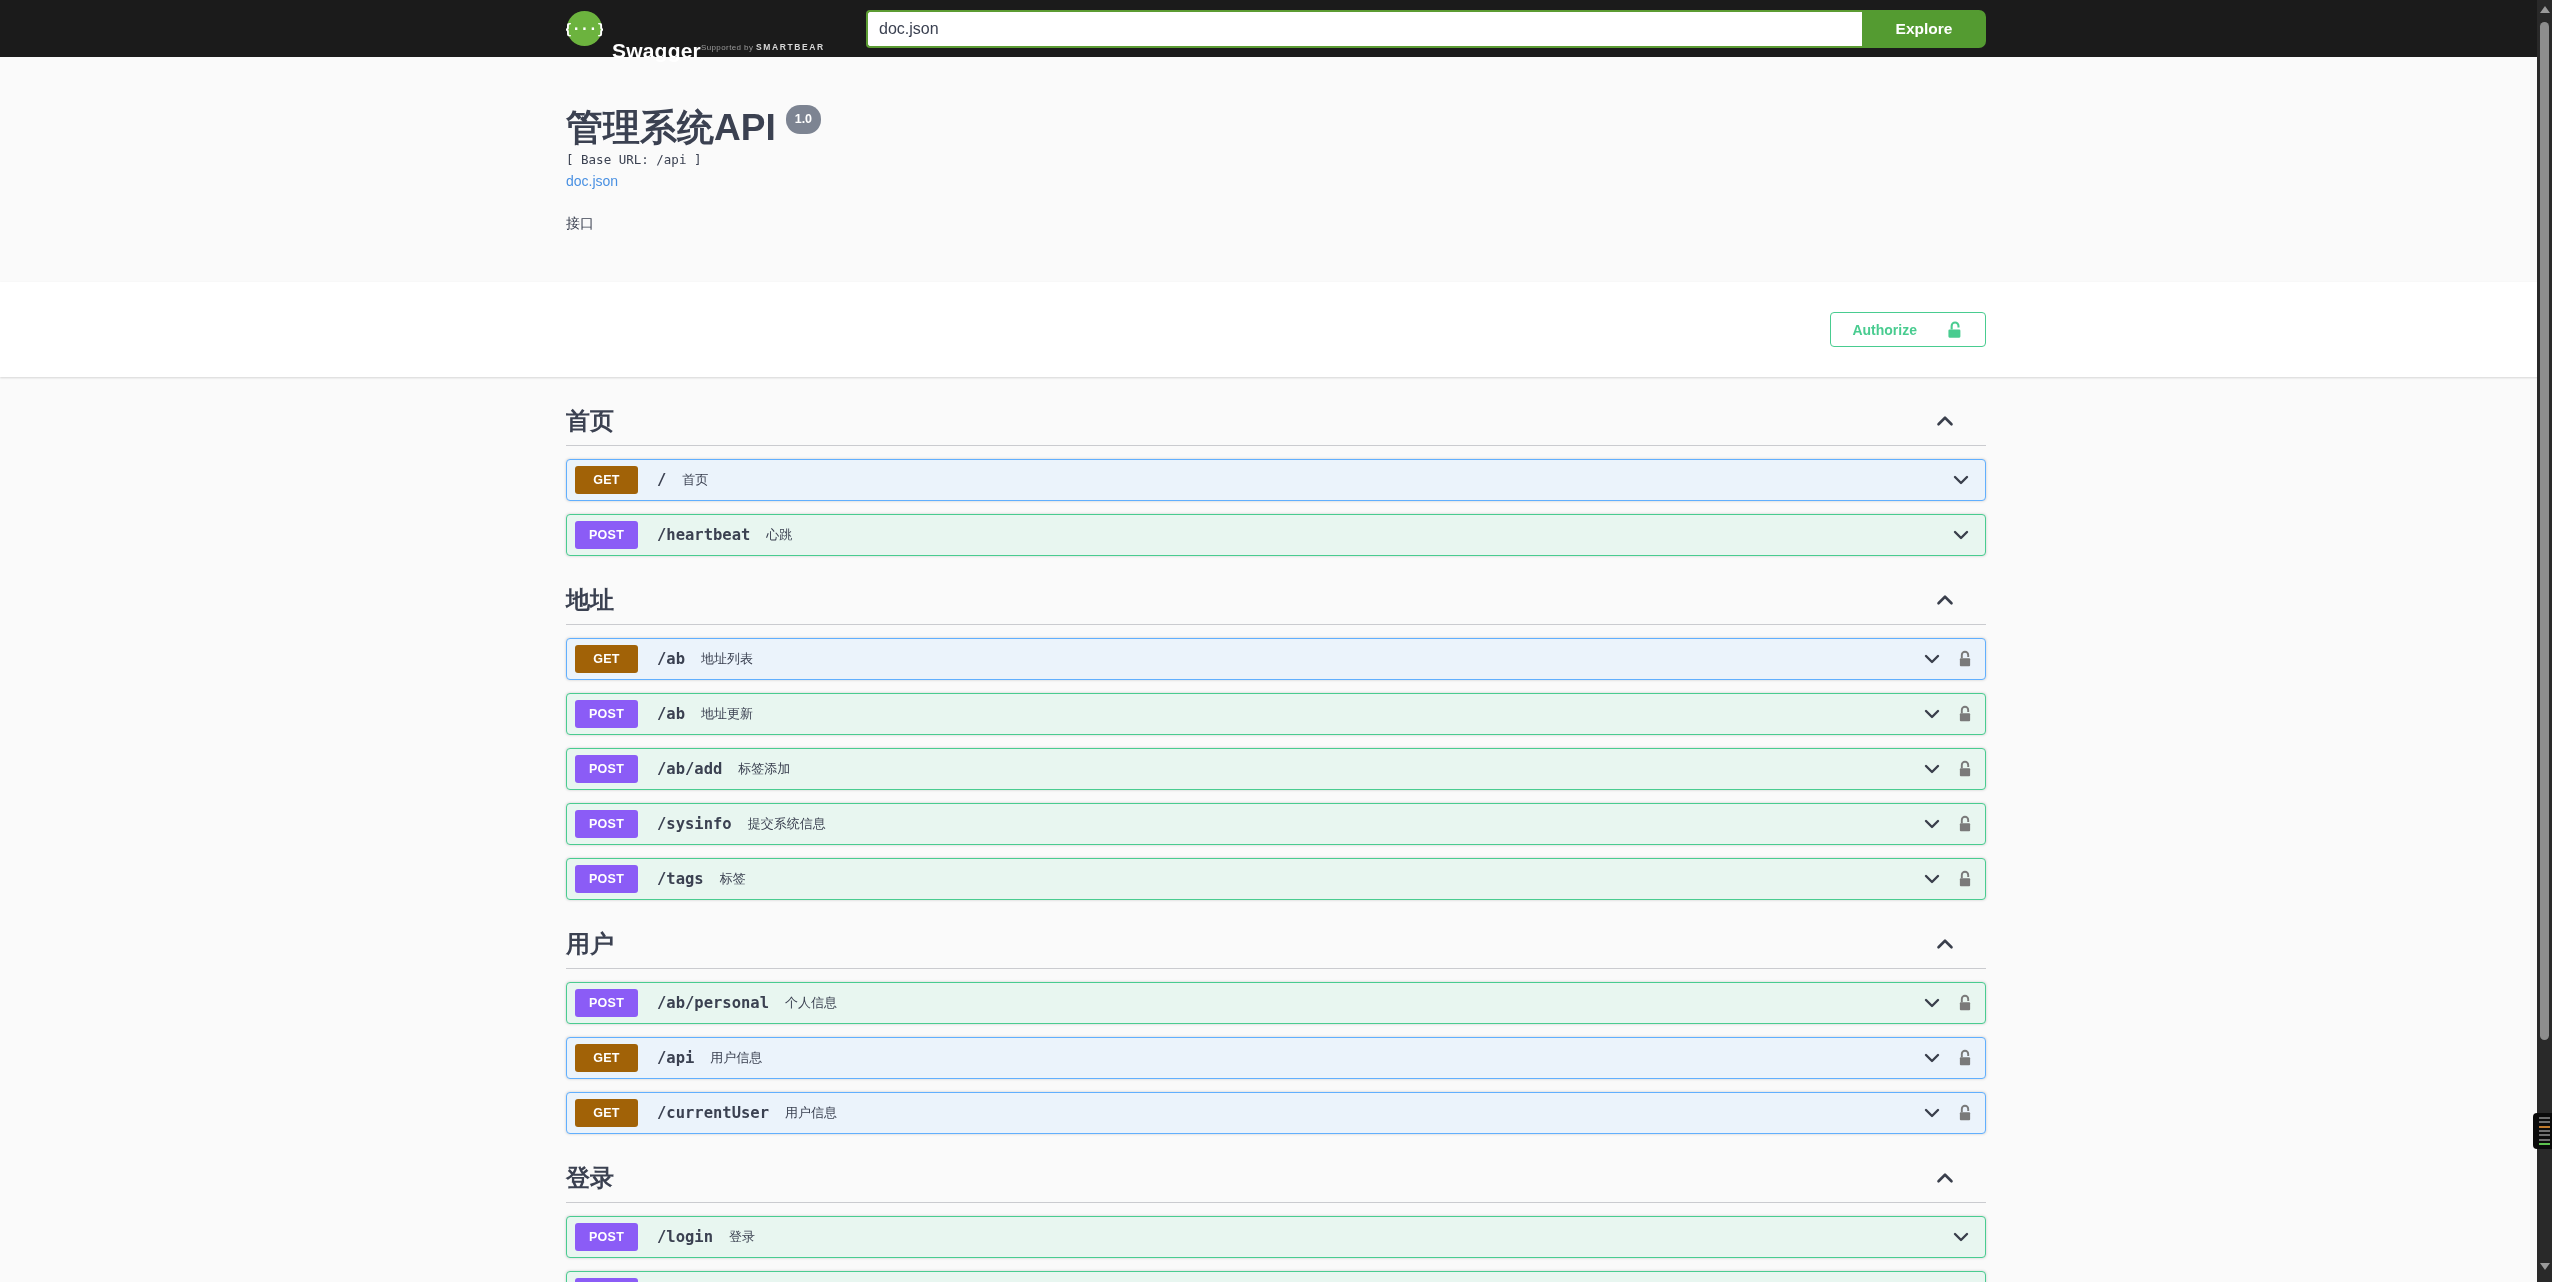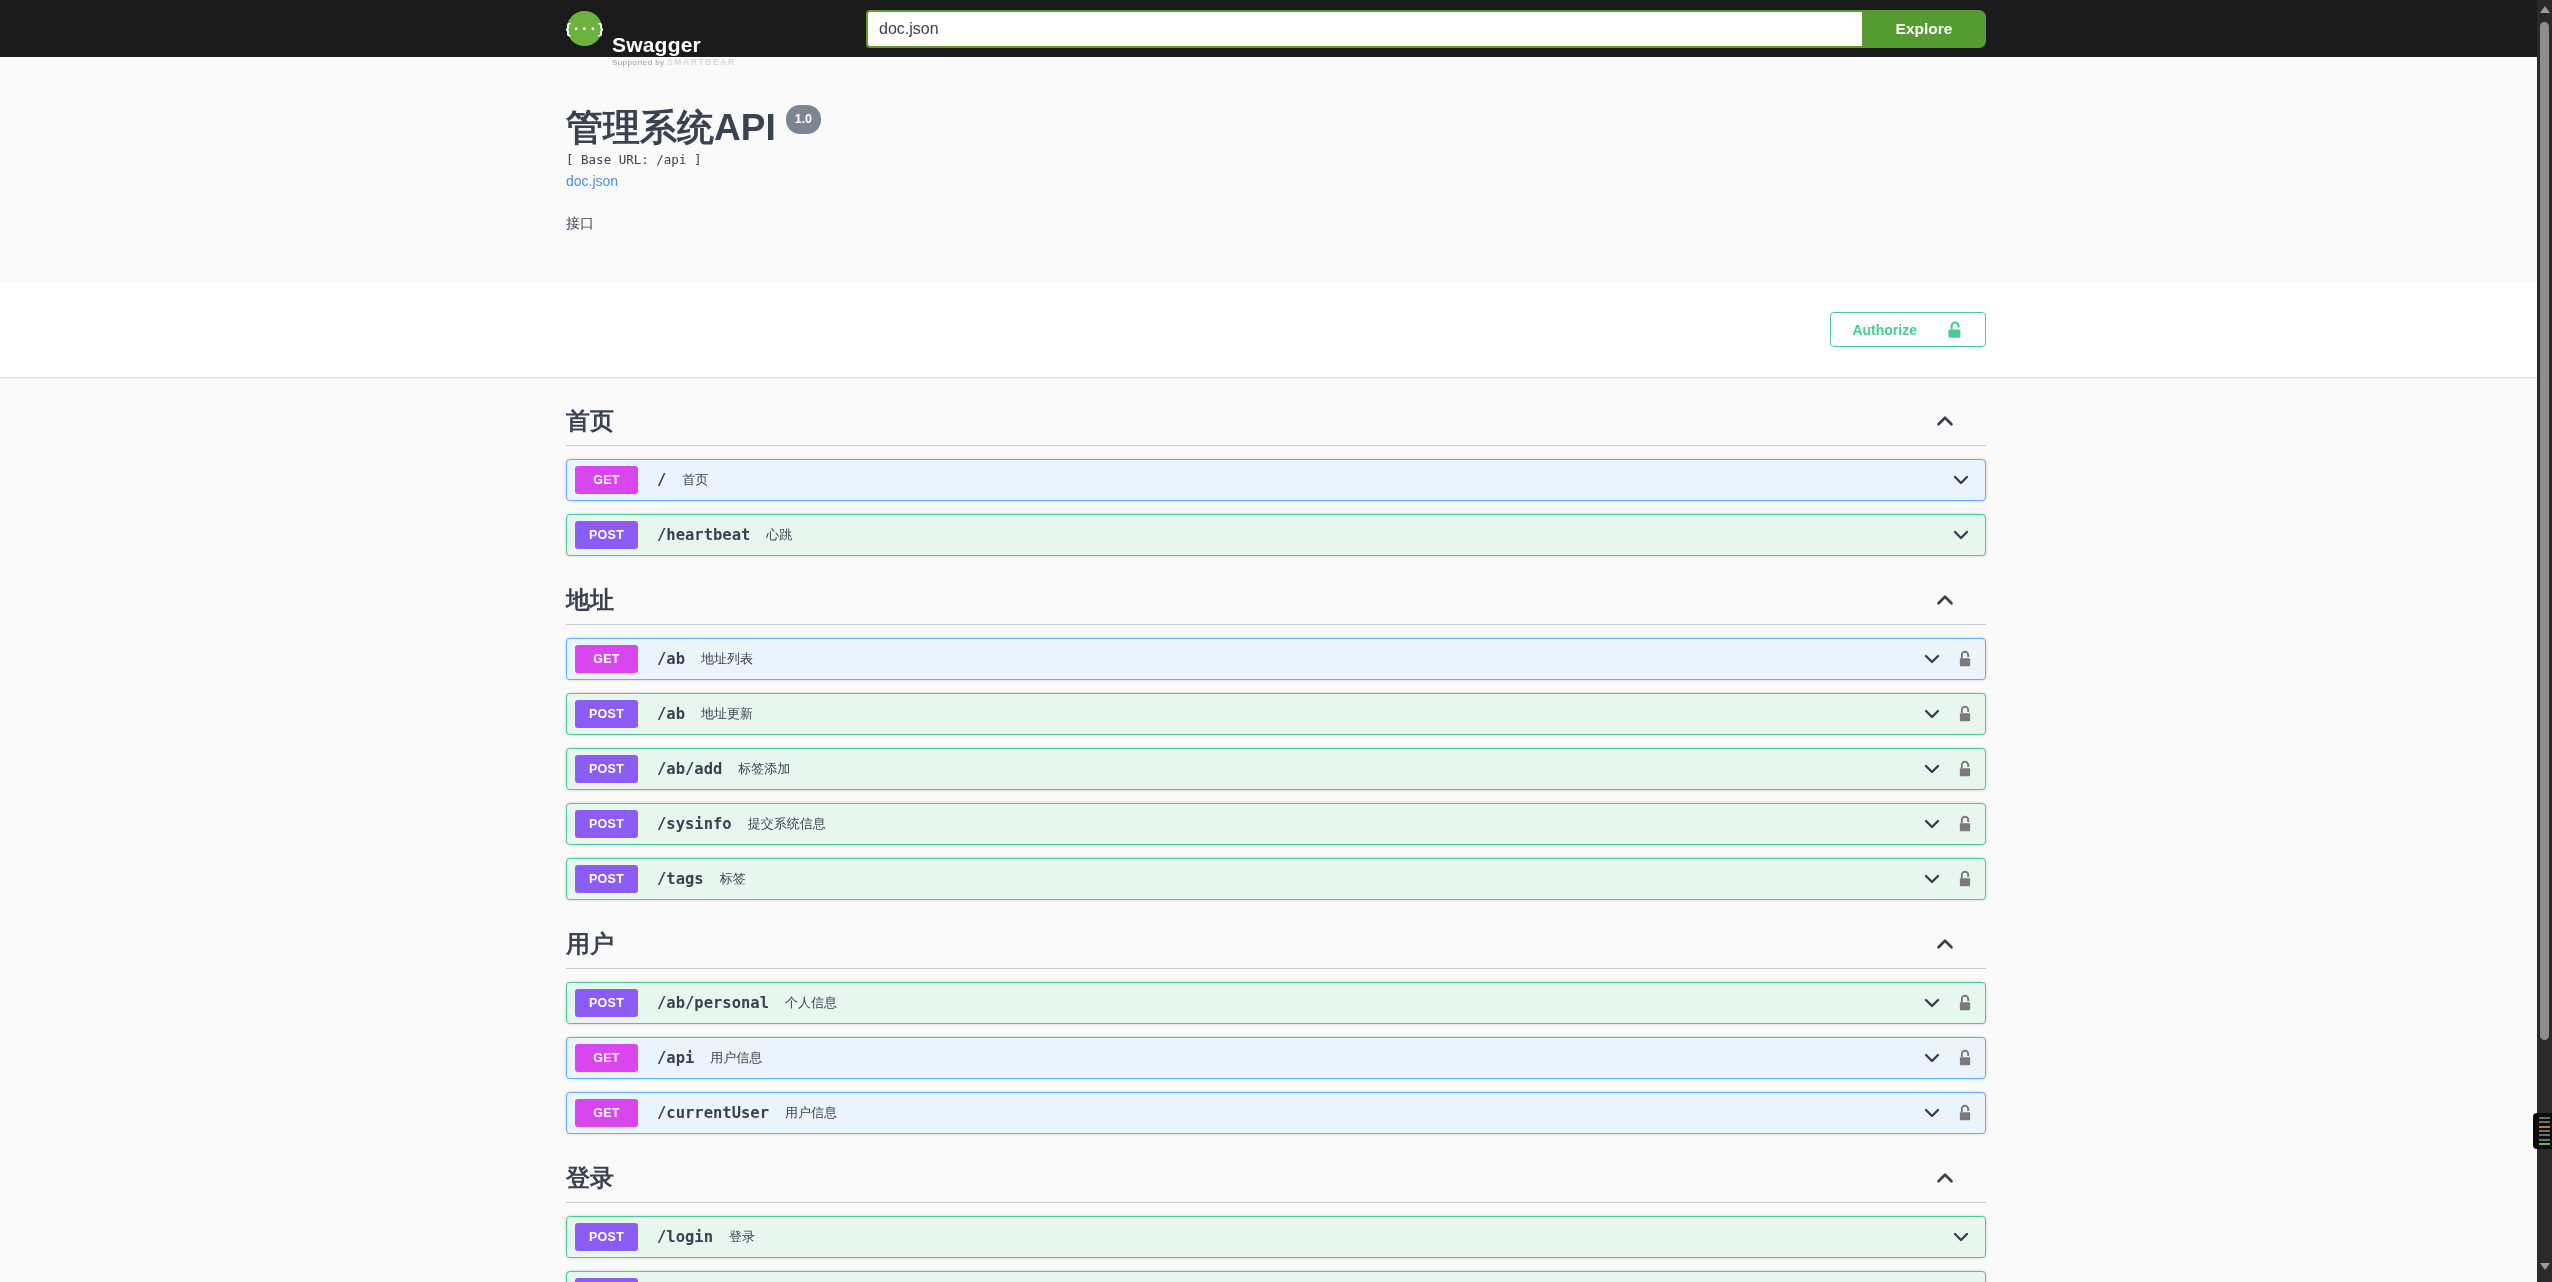--- a/index.html
+++ b/index.html
@@ -10,21 +10,21 @@
     color: #3b4151;
     position: relative;
   }
   .wrapper { width: 1420px; margin: 0 auto; }
 
   
   .topbar { height: 57px; background: #1b1b1b; }
   .topbar .wrapper { display: flex; align-items: center; height: 100%; }
   .logo { display: flex; align-items: center; text-decoration: none; cursor: pointer; }
   .logo-icon { width: 37px; height: 37px; margin-right: 9px; }
-  .logo-texts { display: flex; flex-direction: column; line-height: 1; margin-top: 43px; }
+  .logo-texts { display: flex; flex-direction: row; line-height: 1; margin-top: 43px; }
   .logo-title { color: #ffffff; font-size: 21px; font-weight: 700; letter-spacing: .2px; }
   .logo-sub { margin-top: 3px; font-size: 8px; color: #999999; letter-spacing: .4px; text-align: right; }
   .logo-sub b { color: #d8d8d8; letter-spacing: 1.6px; font-size: 8.5px; }
   .download-url { margin-left: auto; display: flex; height: 38px; }
   .download-url input {
     width: 996px; height: 38px; border: 2px solid #5c9c33; border-right: none;
     border-radius: 4px 0 0 4px; padding: 0 11px; font-size: 16px; color: #3b4151;
     outline: none; background: #ffffff; font-family: "Liberation Sans", sans-serif;
   }
   .download-url button {
@@ -72,21 +72,21 @@
     display: flex; align-items: center;
     box-shadow: 0 0 3px rgba(0,0,0,.19); cursor: pointer;
   }
   .opblock.get  { background: #ebf3fb; border: 1px solid #61affe; }
   .opblock.post { background: #e8f6f0; border: 1px solid #49cc90; }
   .method-badge {
     width: 63px; height: 28px; margin-left: 8px; border-radius: 3px;
     color: #ffffff; font-size: 12.5px; font-weight: 700;
     display: flex; align-items: center; justify-content: center; letter-spacing: .3px;
   }
-  .opblock.get  .method-badge { background: #d946ef; }
+  .opblock.get  .method-badge { background: #a16207; }
   .opblock.post .method-badge { background: #8b5cf6; }
   .op-path {
     margin-left: 19px; font-family: "DejaVu Sans Mono", "Liberation Mono", monospace;
     font-size: 15.5px; font-weight: 700; color: #3b4151;
   }
   .op-summary { margin-left: 16px; font-size: 13px; color: #3b4151; }
   .op-right { margin-left: auto; margin-right: 12px; display: flex; align-items: center; gap: 13px; }
   .op-right svg { display: block; }
 
   

